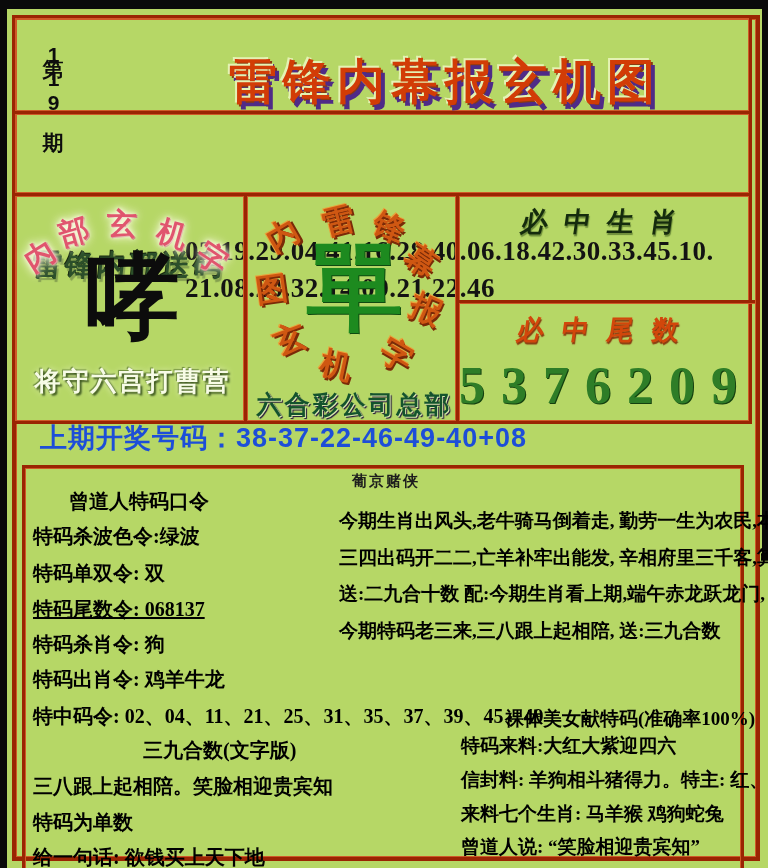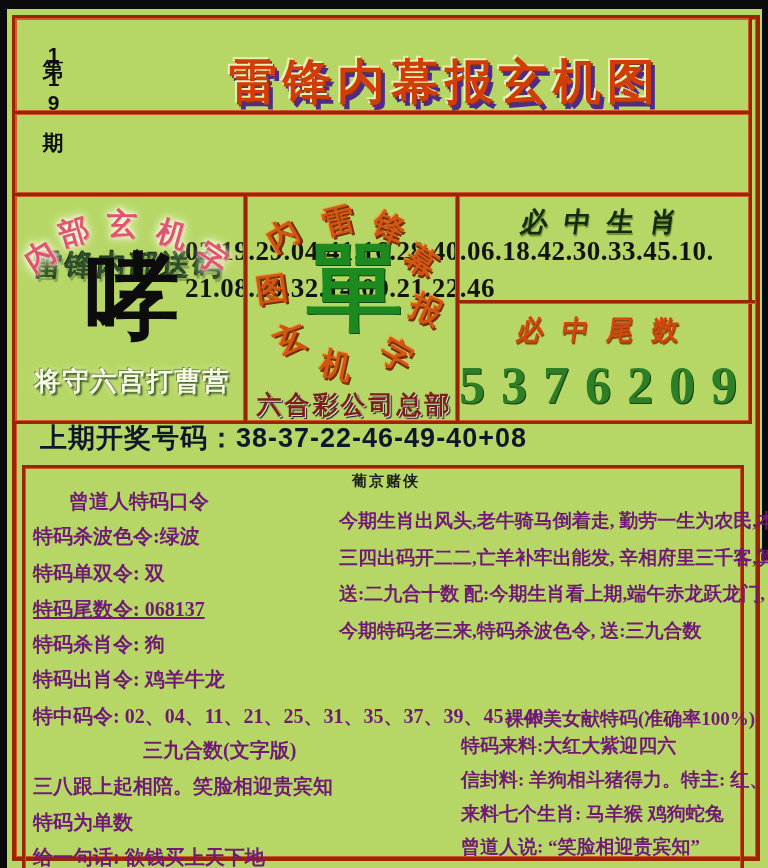--- a/index.html
+++ b/index.html
@@ -64,48 +64,48 @@
   .ring-char:nth-of-type(4){left:158px;top:44px;transform:rotate(34deg);}
   .ring-char:nth-of-type(5){left:9px;top:72px;transform:rotate(-8deg);}
   .ring-char:nth-of-type(6){left:163px;top:92px;transform:rotate(24deg);}
   .ring-char:nth-of-type(7){left:27px;top:122px;transform:rotate(-20deg);}
   .ring-char:nth-of-type(8){left:73px;top:148px;transform:rotate(12deg);}
   .ring-char:nth-of-type(9){left:133px;top:138px;transform:rotate(30deg);}
   .center-char{left:0;top:44px;width:215px;text-align:center;
     font-size:96px;font-weight:bold;color:#1d8a1f;line-height:1;
     text-shadow:1px 1px 0 #0e4a10;}
   .mid-bottom{left:0;top:192px;width:215px;text-align:center;
-    font-size:25px;font-weight:bold;color:#7f1d1d;letter-spacing:3px;
+    font-size:25px;font-weight:bold;color:#14532d;letter-spacing:3px;
     text-shadow:1px 1px 0 #d7e9ac,2px 2px 1px #20103a;}
 
   .zodiac-title{left:0;top:8px;width:296px;text-align:center;
     font-size:27px;font-weight:bold;color:#152b0d;letter-spacing:16px;
     transform:skewX(-8deg);text-shadow:1px 2px 1px #6d8c3a;}
   .zodiac-row{left:0;top:47px;width:296px;text-align:center;
     font-size:45px;font-weight:bold;color:#1d6317;letter-spacing:3px;
     text-shadow:1px 1px 0 #0e3a0a;}
   .right-divider{left:0;top:104px;width:296px;height:0;
     border-top:3px solid #9a2503;box-shadow:0 1px 0 #cf5a28;}
   .tail-title{left:0;top:116px;width:296px;text-align:center;
     font-size:27px;font-weight:bold;color:#d2470b;letter-spacing:18px;
     transform:skewX(-8deg);text-shadow:1px 2px 1px #8a3b10;}
   .tail-digits{left:0;top:160px;width:288px;text-align:center;
     font-size:52px;font-weight:bold;color:#2e7d27;letter-spacing:16px;
     text-shadow:1px 1px 0 #14400f;}
 
   
   .prev-draw{left:40px;top:420px;width:700px;font-size:27px;font-weight:bold;
-    color:#0f172a;letter-spacing:1px;
+    color:#1d4ed8;letter-spacing:1px;
     font-family:"Liberation Sans","DejaVu Sans",sans-serif;}
 
   
   .bottom-box{left:22px;top:446px;width:722px;height:498px;margin-top:19px;}
   .box-header{left:0;top:4px;width:722px;text-align:center;
     font-size:15px;font-weight:bold;color:#1d1d1d;letter-spacing:2px;}
-  .bline{position:absolute;font-size:20px;font-weight:bold;color:#701a75;white-space:nowrap;}
+  .bline{position:absolute;font-size:20px;font-weight:bold;color:#000000;white-space:nowrap;}
   .left-col .bline{left:8px;}
   .left-col .bline:nth-child(1){left:44px;top:20px;}
   .left-col .bline:nth-child(2){top:55px;}
   .left-col .bline:nth-child(3){top:92px;}
   .left-col .bline:nth-child(4){top:128px;text-decoration:underline;}
   .left-col .bline:nth-child(5){top:163px;}
   .left-col .bline:nth-child(6){top:198px;}
   .left-col .bline:nth-child(7){top:235px;}
   .left-col .bline:nth-child(8){left:118px;top:269px;}
   .left-col .bline:nth-child(9){top:305px;}
@@ -191,21 +191,21 @@
     <div class="bline">三九合数(文字版)</div>
     <div class="bline">三八跟上起相陪。笑脸相迎贵宾知</div>
     <div class="bline">特码为单数</div>
     <div class="bline">给一句话: 欲钱买上天下地</div>
   </div>
 
   <div class="right-col">
     <div class="bline">今期生肖出风头,老牛骑马倒着走, 勤劳一生为农民,本期蓝红定出特</div>
     <div class="bline">三四出码开二二,亡羊补牢出能发, 辛相府里三千客,算得一八今期来</div>
     <div class="bline">送:二九合十数 配:今期生肖看上期,端午赤龙跃龙门, 送:小数多吉祥</div>
-    <div class="bline">今期特码老三来,特码杀波色令, 送:三九合数</div>
+    <div class="bline">今期特码老三来,三八跟上起相陪, 送:三九合数</div>
   </div>
 
   <div class="lower-col">
     <div class="bline">裸体美女献特码(准确率100%)</div>
     <div class="bline">特码来料:大红大紫迎四六</div>
     <div class="bline">信封料: 羊狗相斗猪得力。特主: 红、防: 绿</div>
     <div class="bline">来料七个生肖: 马羊猴 鸡狗蛇兔</div>
     <div class="bline">曾道人说: “笑脸相迎贵宾知”</div>
   </div>
 </div>

